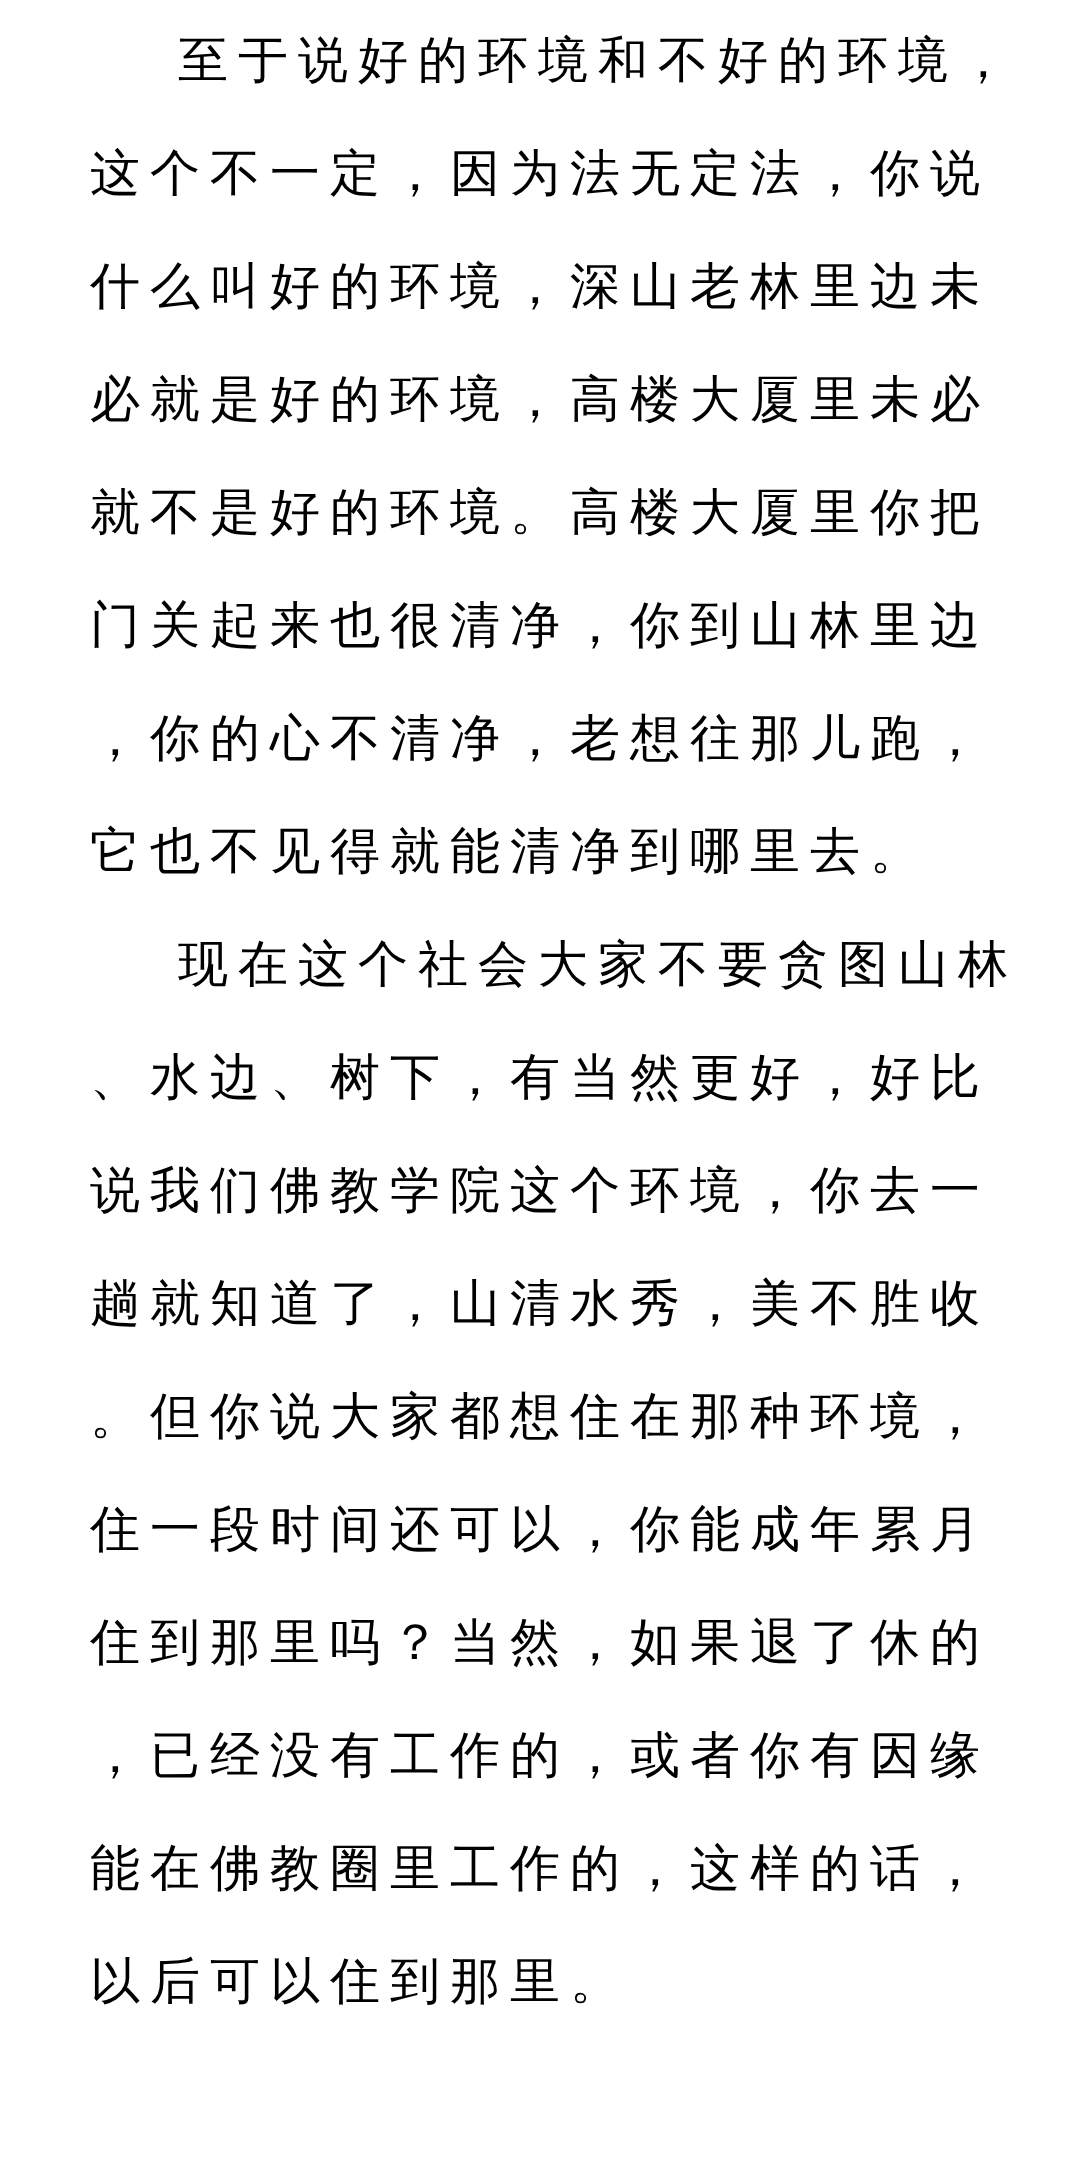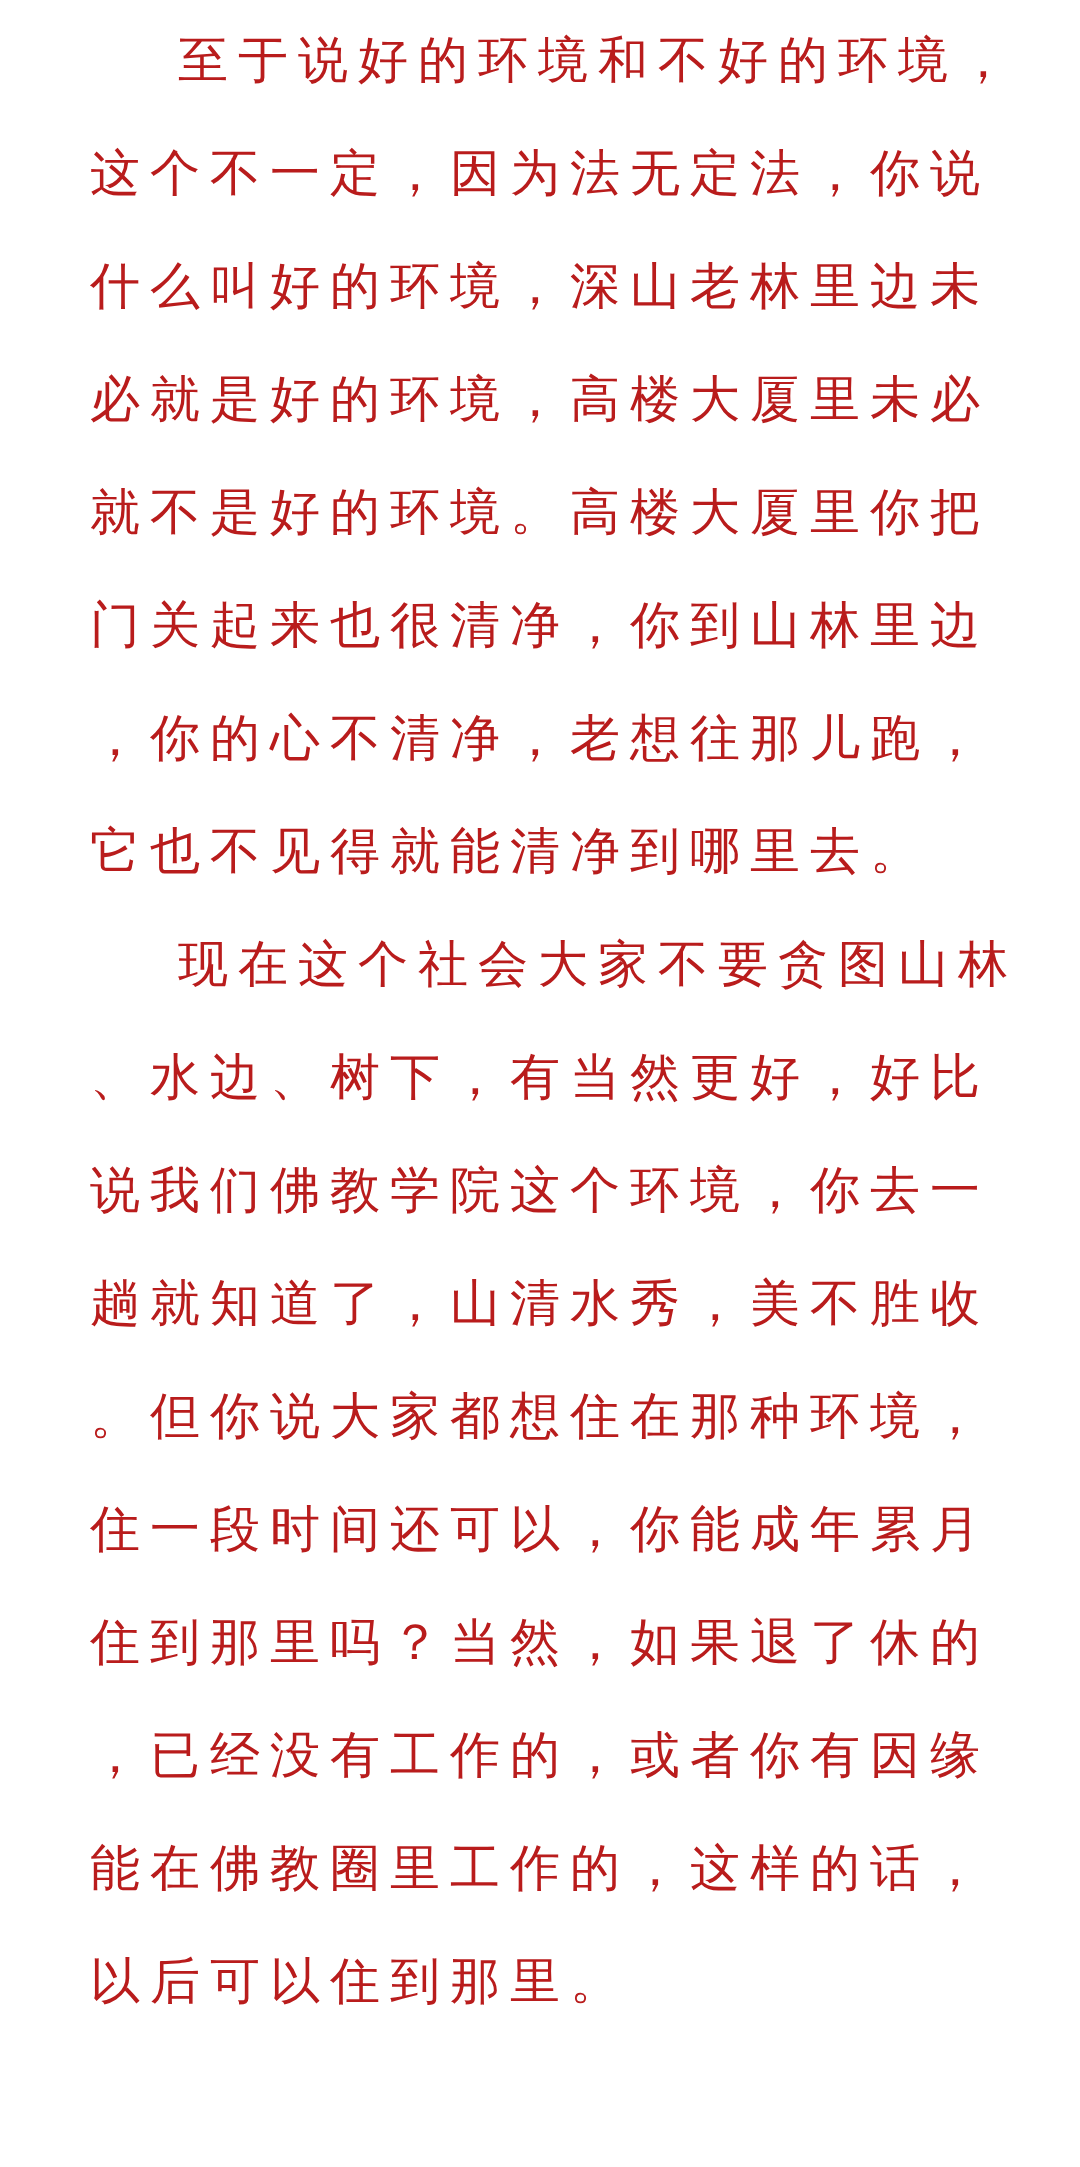--- a/index.html
+++ b/index.html
@@ -15,21 +15,21 @@
   .page {
     width: 1080px;
     height: 2167px;
     background: #ffffff;
     padding-top: 4px;
     box-sizing: border-box;
   }
   .para {
     margin: 0;
     padding: 0 0 0 90px;
-    color: #b91c1c;
+    color: #000000;
     font-family: Liberation Serif, serif;
     font-size: 50px;
     line-height: 113px;
     letter-spacing: 10px;
     white-space: pre-line;      
     text-indent: 88px;          
     text-align: left;
   }
 </style>
 </head>

